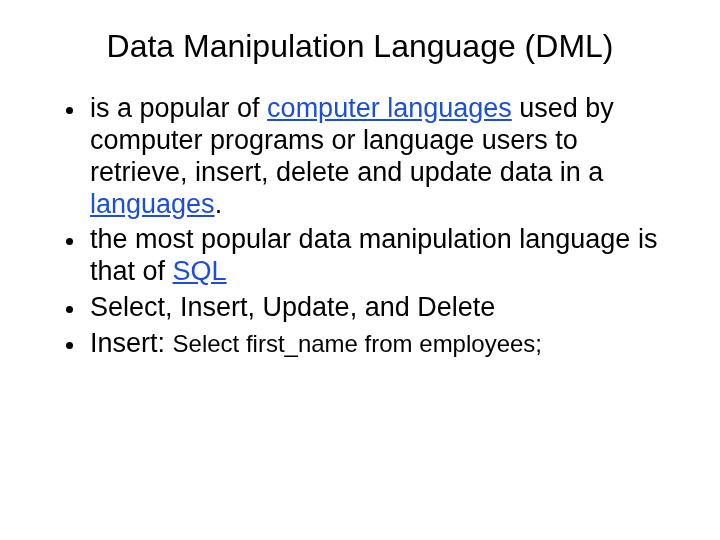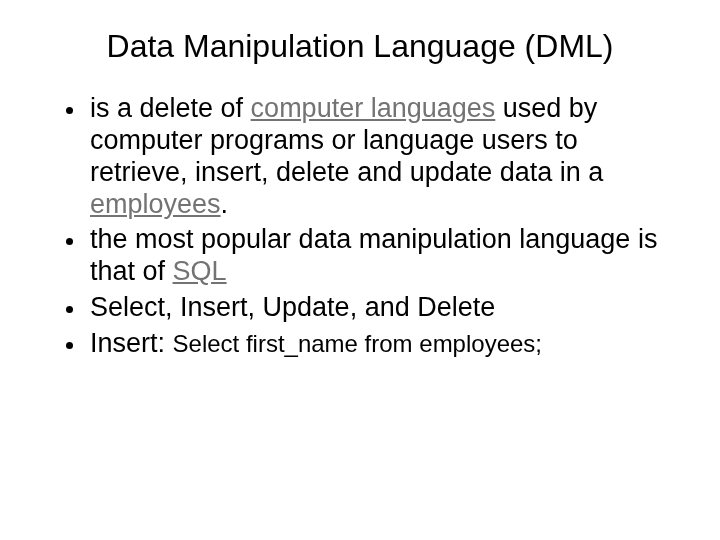--- a/index.html
+++ b/index.html
@@ -31,36 +31,36 @@
   }
   ul.body li {
     margin-bottom: 4px;
     padding-left: 4px;
   }
   ul.body li::marker {
     font-size: 22px;
   }
   .link {
     text-decoration: underline;
-    color: #737373;
+    color: #1d4ed8;
   }
   .code {
     font-size: 24px;
   }
 </style>
 </head>
 <body>
 
 <div class="slide">
   <h1 class="title">Data Manipulation Language (DML)</h1>
 
   <ul class="body">
 
     <li>
-      <span>is a delete of </span><span class="link">computer languages</span><span> used by computer programs or language users to retrieve, insert, delete and update data in a </span><span class="link">employees</span><span>.</span>
+      <span>is a popular of </span><span class="link">computer languages</span><span> used by computer programs or language users to retrieve, insert, delete and update data in a </span><span class="link">languages</span><span>.</span>
     </li>
 
     <li>
       <span>the most popular data manipulation language is that of </span><span class="link">SQL</span>
     </li>
 
     <li>
       <span>Select, Insert, Update, and Delete</span>
     </li>
 

